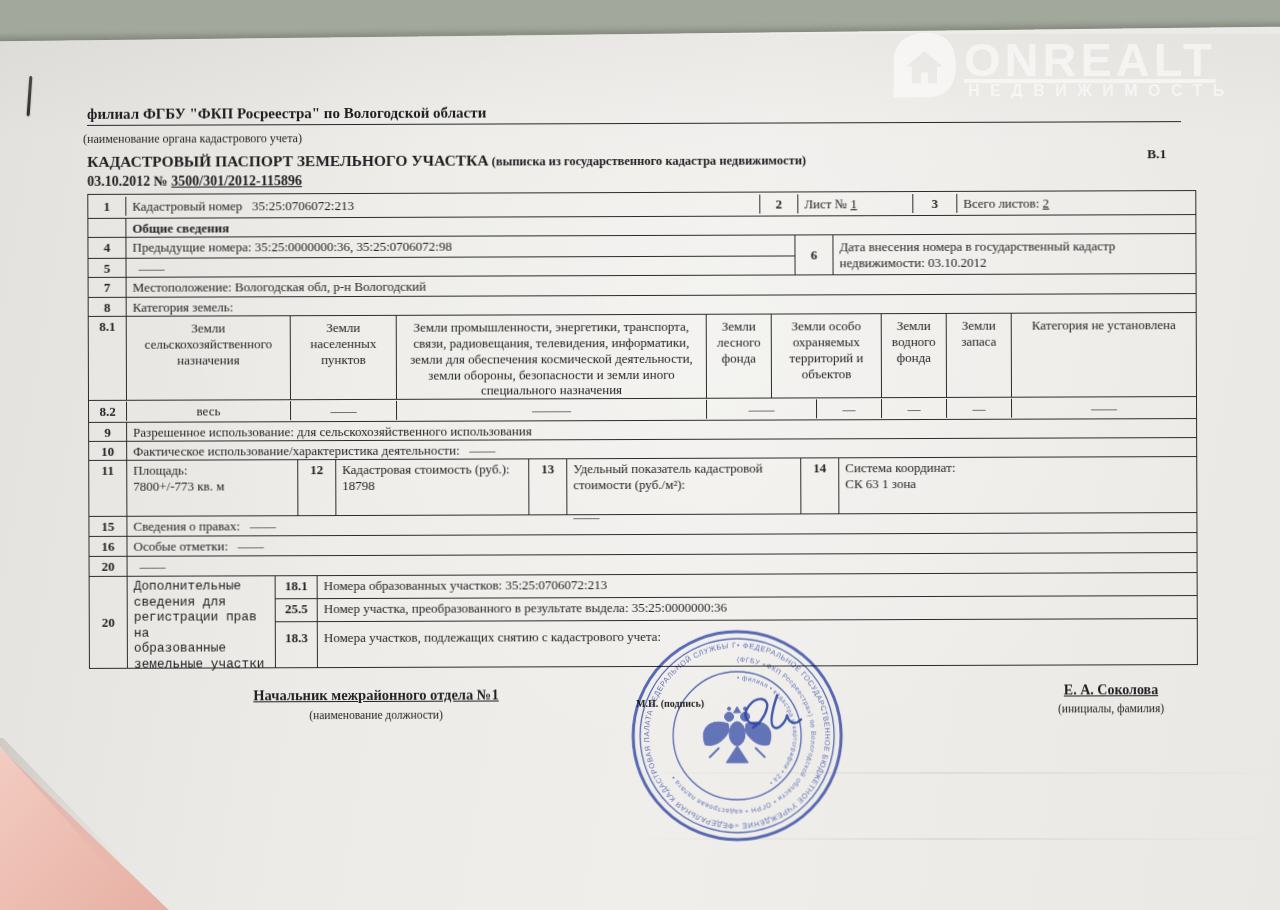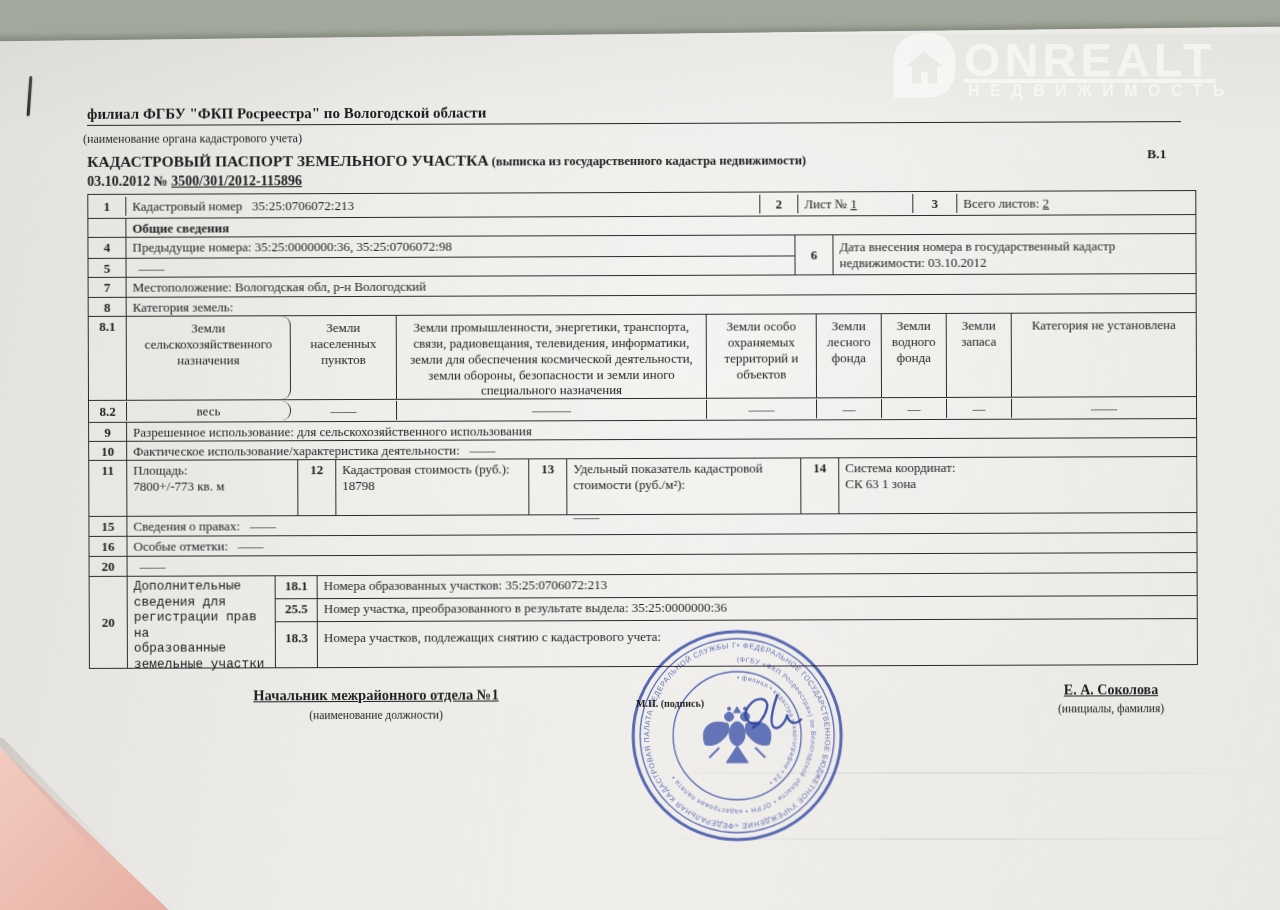--- a/index.html
+++ b/index.html
@@ -64,21 +64,21 @@
   .ctr{text-align:center;}
   .bold{font-weight:bold;}
   .r1{height:23px;align-items:center;}
   .rsec{height:18px;}
   .r456{height:39px;}
   .blk-left{flex:0 0 707px;display:flex;flex-direction:column;border-right:1px solid #2b2b2e;box-sizing:border-box;}
   .blk-left .srow{display:flex;flex:1 1 50%;}
   .blk-left .srow:first-child{border-bottom:1px solid #2b2b2e;}
   .r7{height:19px;} .r8{height:18px;}
   .r81{height:83px;} .r82{height:21px;align-items:center;}
-  .c81a{flex:0 0 164px;border-radius:9px;} .c81b{flex:0 0 106px;} .c81c{flex:0 0 310px;}
+  .c81a{flex:0 0 164px;} .c81b{flex:0 0 106px;} .c81c{flex:0 0 310px;}
   .c81d{flex:0 0 110px;} .c81e{flex:0 0 65px;} .c81f{flex:0 0 65px;}
   .c81g{flex:0 0 65px;} .c81h{flex:1 1 auto;}
   .hdr8{padding-top:4px;}
   .r9{height:18px;} .r10{height:18px;}
   .r1114{height:55px;}
   .c11{flex:0 0 171px;} .c12{flex:0 0 193px;} .c13{flex:0 0 234px;} .c14{flex:1 1 auto;}
   .r15{height:19px;} .r16{height:19px;} .r17{height:19px;}
   .r18{height:91px;}
   .c18desc{flex:0 0 148px;font-size:12.8px;font-family:Liberation Mono, monospace;}
   .sub18{flex:1 1 auto;display:flex;flex-direction:column;}
@@ -177,22 +177,22 @@
       <div class="trow r8">
         <div class="cell num">8</div>
         <div class="cell grow">Категория земель:</div>
       </div>
 
       <div class="trow r81">
         <div class="cell num">8.1</div>
         <div class="cell c81a ctr hdr8">Земли сельскохозяйственного назначения</div>
         <div class="cell c81b ctr hdr8">Земли населенных пунктов</div>
         <div class="cell c81c ctr hdr8">Земли промышленности, энергетики, транспорта, связи, радиовещания, телевидения, информатики, земли для обеспечения космической деятельности, земли обороны, безопасности и земли иного специального назначения</div>
+        <div class="cell c81e ctr hdr8">Земли лесного фонда</div>
         <div class="cell c81d ctr hdr8">Земли особо охраняемых территорий и объектов</div>
-        <div class="cell c81e ctr hdr8">Земли лесного фонда</div>
         <div class="cell c81f ctr hdr8">Земли водного фонда</div>
         <div class="cell c81g ctr hdr8">Земли запаса</div>
         <div class="cell c81h ctr hdr8">Категория не установлена</div>
       </div>
 
       <div class="trow r82">
         <div class="cell num">8.2</div>
         <div class="cell c81a ctr">весь</div>
         <div class="cell c81b ctr">——</div>
         <div class="cell c81c ctr">———</div>

